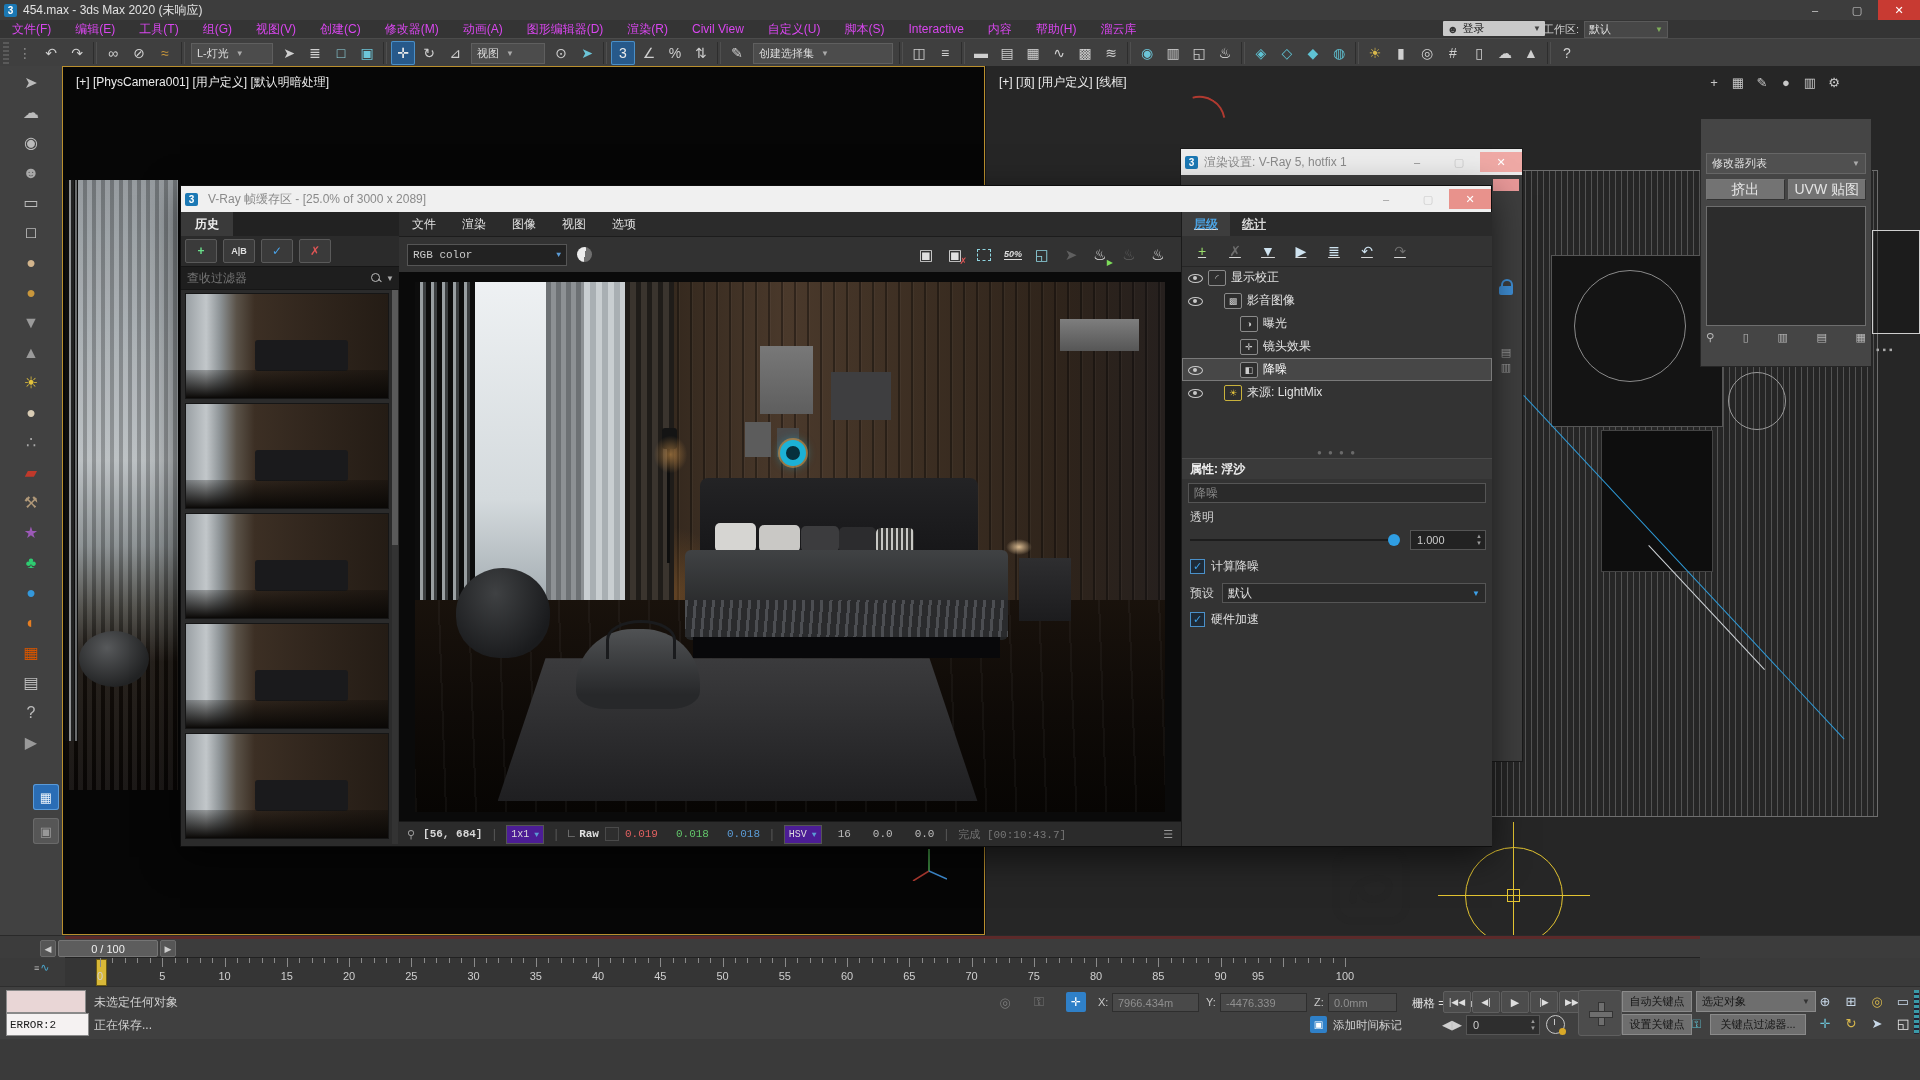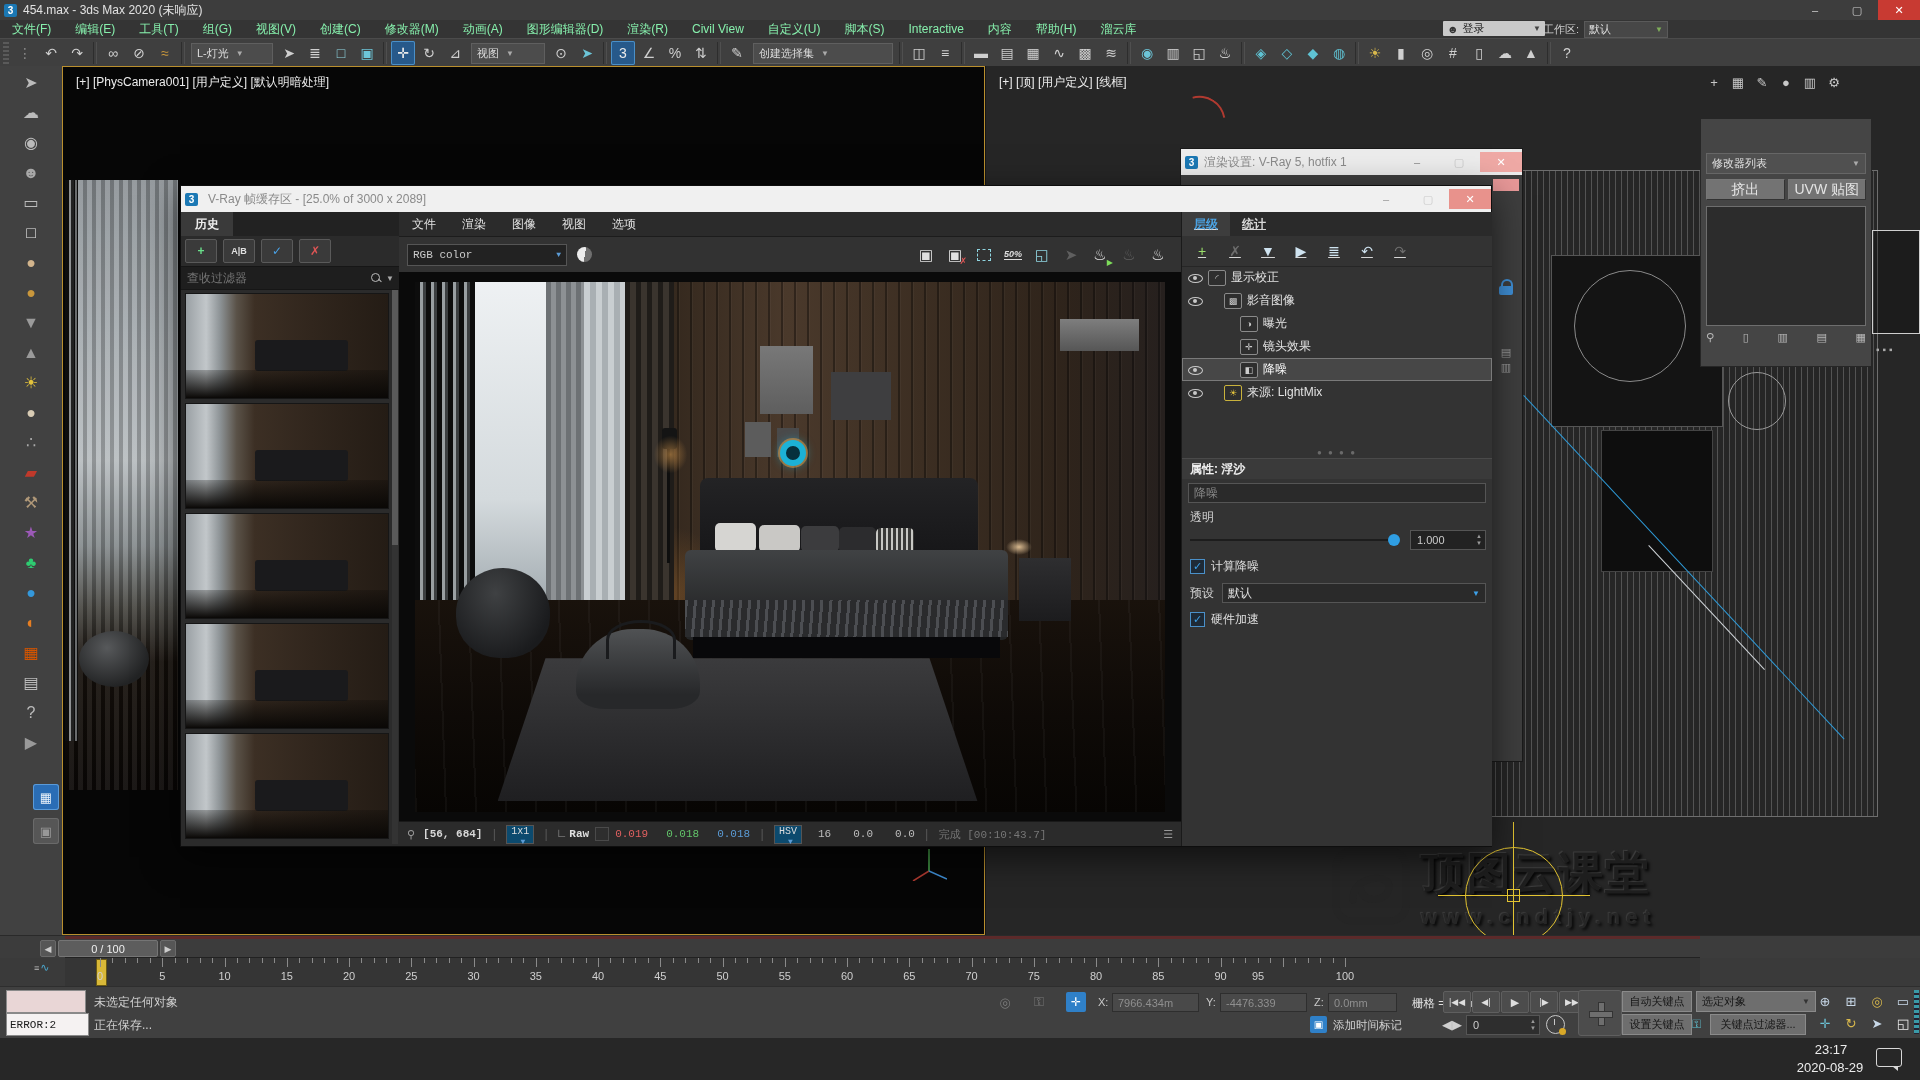--- a/index.html
+++ b/index.html
@@ -13,21 +13,21 @@
   #titlebar{left:0;top:0;width:1920px;height:20px;background:#3d3d3d;display:flex;align-items:center;}
   .app-icon{width:13px;height:13px;margin:0 6px 0 4px;background:#1b78b4;color:#fff;font-size:10px;font-weight:bold;
             display:flex;align-items:center;justify-content:center;border-radius:2px;}
   #win-title{font-size:12px;color:#e2e2e2;}
   .winbtns{margin-left:auto;display:flex;height:20px;}
   .wbtn{width:42px;height:20px;display:flex;align-items:center;justify-content:center;color:#cfcfcf;font-size:11px;}
   .wbtn.close{background:#c83a32;color:#fff;}
 
   
   #menubar{left:0;top:20px;width:1920px;height:18px;background:#343434;display:flex;align-items:center;}
-  .menu-item{padding:0 12px;font-size:12px;color:#86efac;line-height:18px;white-space:nowrap;}
+  .menu-item{padding:0 12px;font-size:12px;color:#d946ef;line-height:18px;white-space:nowrap;}
   #login{left:1443px;top:21px;width:94px;height:15px;background:#c9c9c9;color:#222;display:flex;align-items:center;
          font-size:11px;padding:0 4px;border-radius:1px;}
   .person-glyph{font-size:11px;margin-right:4px;color:#333;}
   #login .caret{margin-left:auto;color:#444;}
   #ws-label{left:1543px;top:22px;font-size:11px;color:#cfcfcf;}
   #ws-dd{left:1584px;top:21px;width:74px;height:15px;background:#474747;border:1px solid #5a5a5a;color:#ddd;
          font-size:11px;display:flex;align-items:center;padding:0 4px;}
   #ws-dd .caret{margin-left:auto;color:#7fae5a;}
   .caret{font-size:8px;color:#aaa;}
 
@@ -203,21 +203,21 @@
     border-bottom:none;border-radius:50% 50% 0 0;}
   .rn-marker{position:absolute;left:48.6%;top:29.8%;width:14px;height:14px;border:6px solid #1cb2d6;border-radius:50%;
     background:#06303d;box-shadow:0 0 0 2px rgba(225,150,60,0.55),0 0 10px rgba(28,178,214,0.6);}
 
   .vfb-status{position:absolute;left:0;bottom:0;right:0;height:24px;background:#2b2b2b;border-top:1px solid #191919;
     display:flex;align-items:center;color:#bdbdbd;font-size:11px;
     font-family:"Liberation Mono","DejaVu Sans Mono",monospace;}
   .vfb-status .sep{color:#555;margin:0 8px;font-size:13px;}
   .pin-glyph{margin-left:8px;color:#9a9a9a;font-size:11px;}
   .pos-txt{font-weight:bold;margin-left:8px;color:#d8d8d8;}
-  .mini-dd{height:17px;background:#0c4a6e;border:1px solid #555;display:flex;align-items:center;padding:0 4px;font-size:10px;color:#ddd;flex-direction:column;}
+  .mini-dd{height:17px;background:#4c1d95;border:1px solid #555;display:flex;align-items:center;padding:0 4px;font-size:10px;color:#ddd;}
   .mini-dd .caret{margin-left:5px;color:#5b9bd5;}
   .r-val{color:#e06060;}.g-val{color:#62c46a;}.b-val{color:#5b9bd5;}
   .done-txt{color:#767676;}
   .corner-glyph{color:#9a9a9a;font-size:12px;margin-right:4px;}
   .swatch{width:12px;height:12px;background:#2e2e2e;border:1px solid #4a4a4a;margin:0 6px;}
 
   .vfb-right{position:absolute;left:1000px;top:0;width:310px;bottom:0;background:#333;border-left:1px solid #1a1a1a;text-decoration:underline;}
   .lay-tabs{height:24px;background:#2a2a2a;display:flex;}
   .lay-tab{padding:0 12px;line-height:24px;font-size:12px;font-weight:bold;}
   .lay-tab.active{background:#3d3d3d;color:#4ba3e3;}
@@ -500,24 +500,20 @@
     <div class="plan-circle"></div>
     <div class="cyan-line"></div>
     <div class="white-line"></div>
     <div class="red-arc"></div>
 
     <div id="watermark">
       <svg width="80" height="80">
         <rect x="5" y="5" width="70" height="70" rx="16" fill="none" stroke="#252525" stroke-width="7"></rect>
         <path d="M22 54 C20 30 60 26 58 42 C56 56 32 58 30 44" fill="none" stroke="#252525" stroke-width="7" stroke-linecap="round"></path>
       </svg>
-      <div class="wm-text">
-        <div class="wm-title">顶图云课堂</div>
-        <div class="wm-url">www.cndtjy.net</div>
-      </div>
     </div>
 
     <div class="gizmo-circle"></div>
     <div class="gizmo-v"></div>
     <div class="gizmo-h"></div>
     <div class="gizmo-c"></div>
   </div>
 
   <div id="rs-window" class="abs">
     <div class="rs-title">
@@ -1006,19 +1002,14 @@
         <div class="nav-ic" style="color: rgb(216, 184, 76);">◎</div>
         <div class="nav-ic" style="color: rgb(200, 216, 232);">▭</div>
         <div class="nav-ic" style="color: rgb(108, 197, 216);">✛</div>
         <div class="nav-ic" style="color: rgb(216, 184, 76);">↻</div>
         <div class="nav-ic" style="color: rgb(200, 216, 232);">➤</div>
         <div class="nav-ic" style="color: rgb(234, 234, 234);">◱</div>
       </div>
     <div id="teal-strip"></div>
   </div>
 
-  <div id="bottombar" class="abs">
-    <div id="clock-time">23:17</div>
-    <div id="clock-date">2020-08-29</div>
-    <div class="bubble"></div>
-  </div>
 
 </div>
 
 </body></html>

